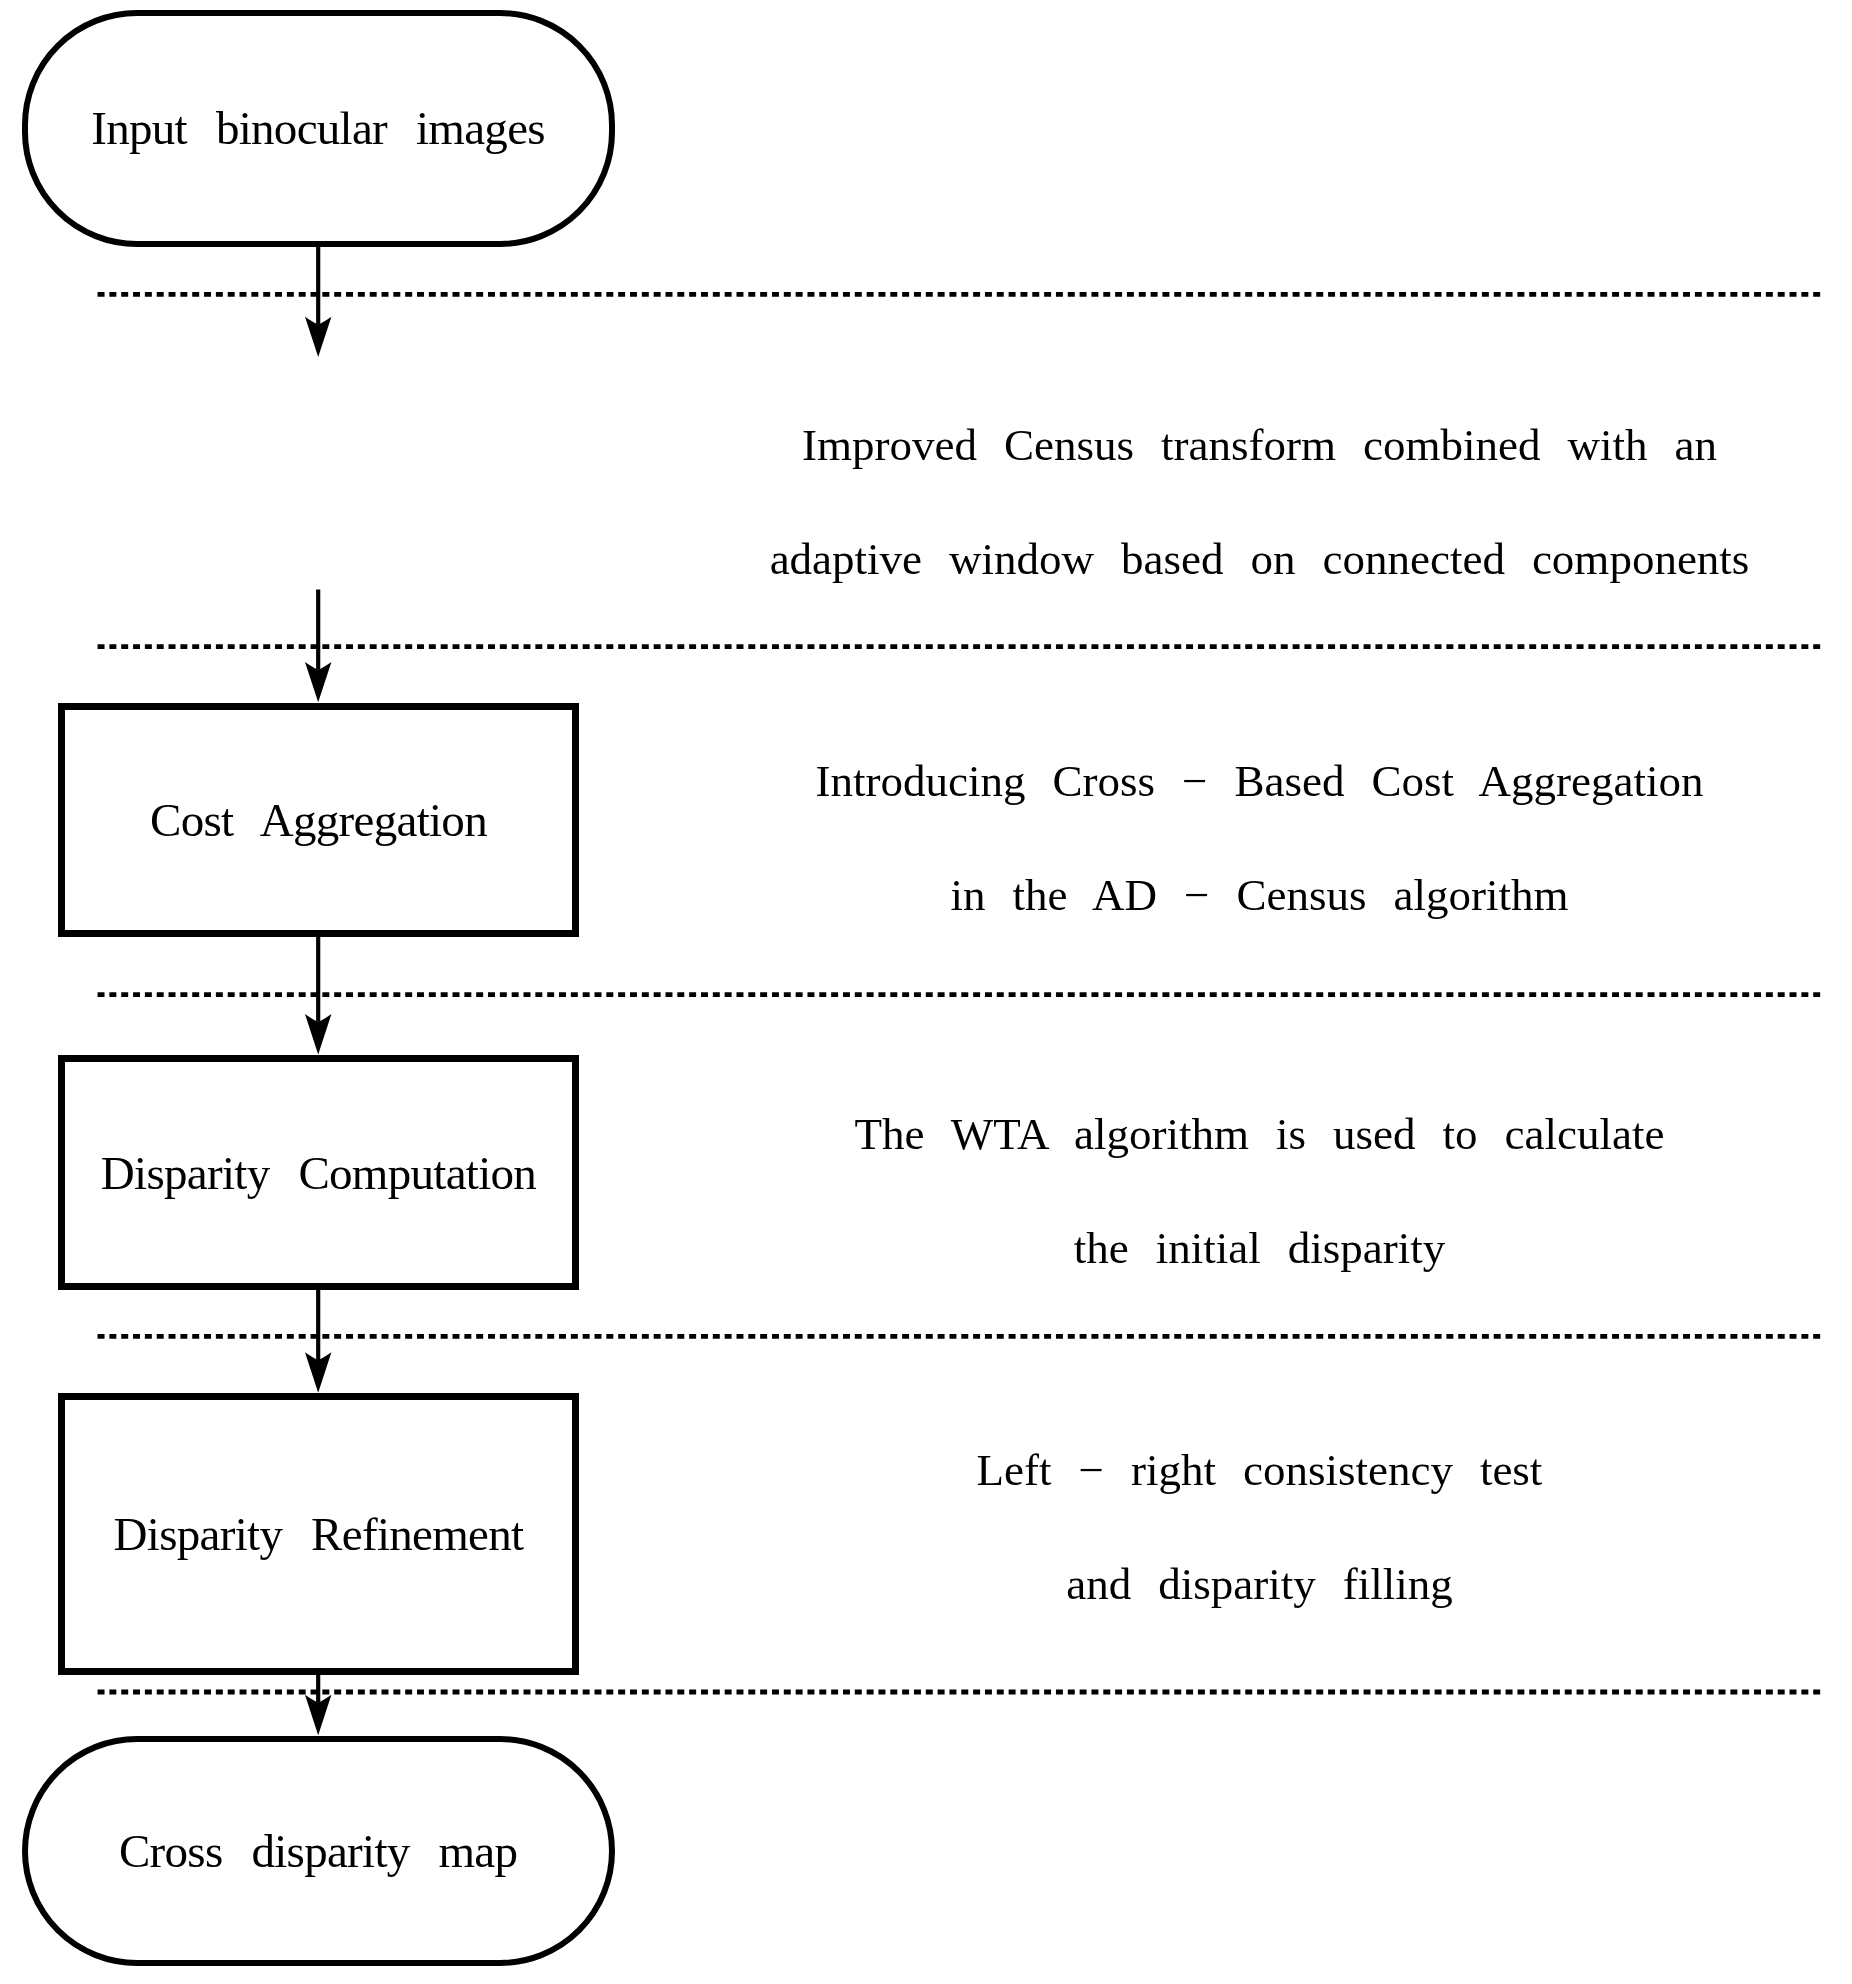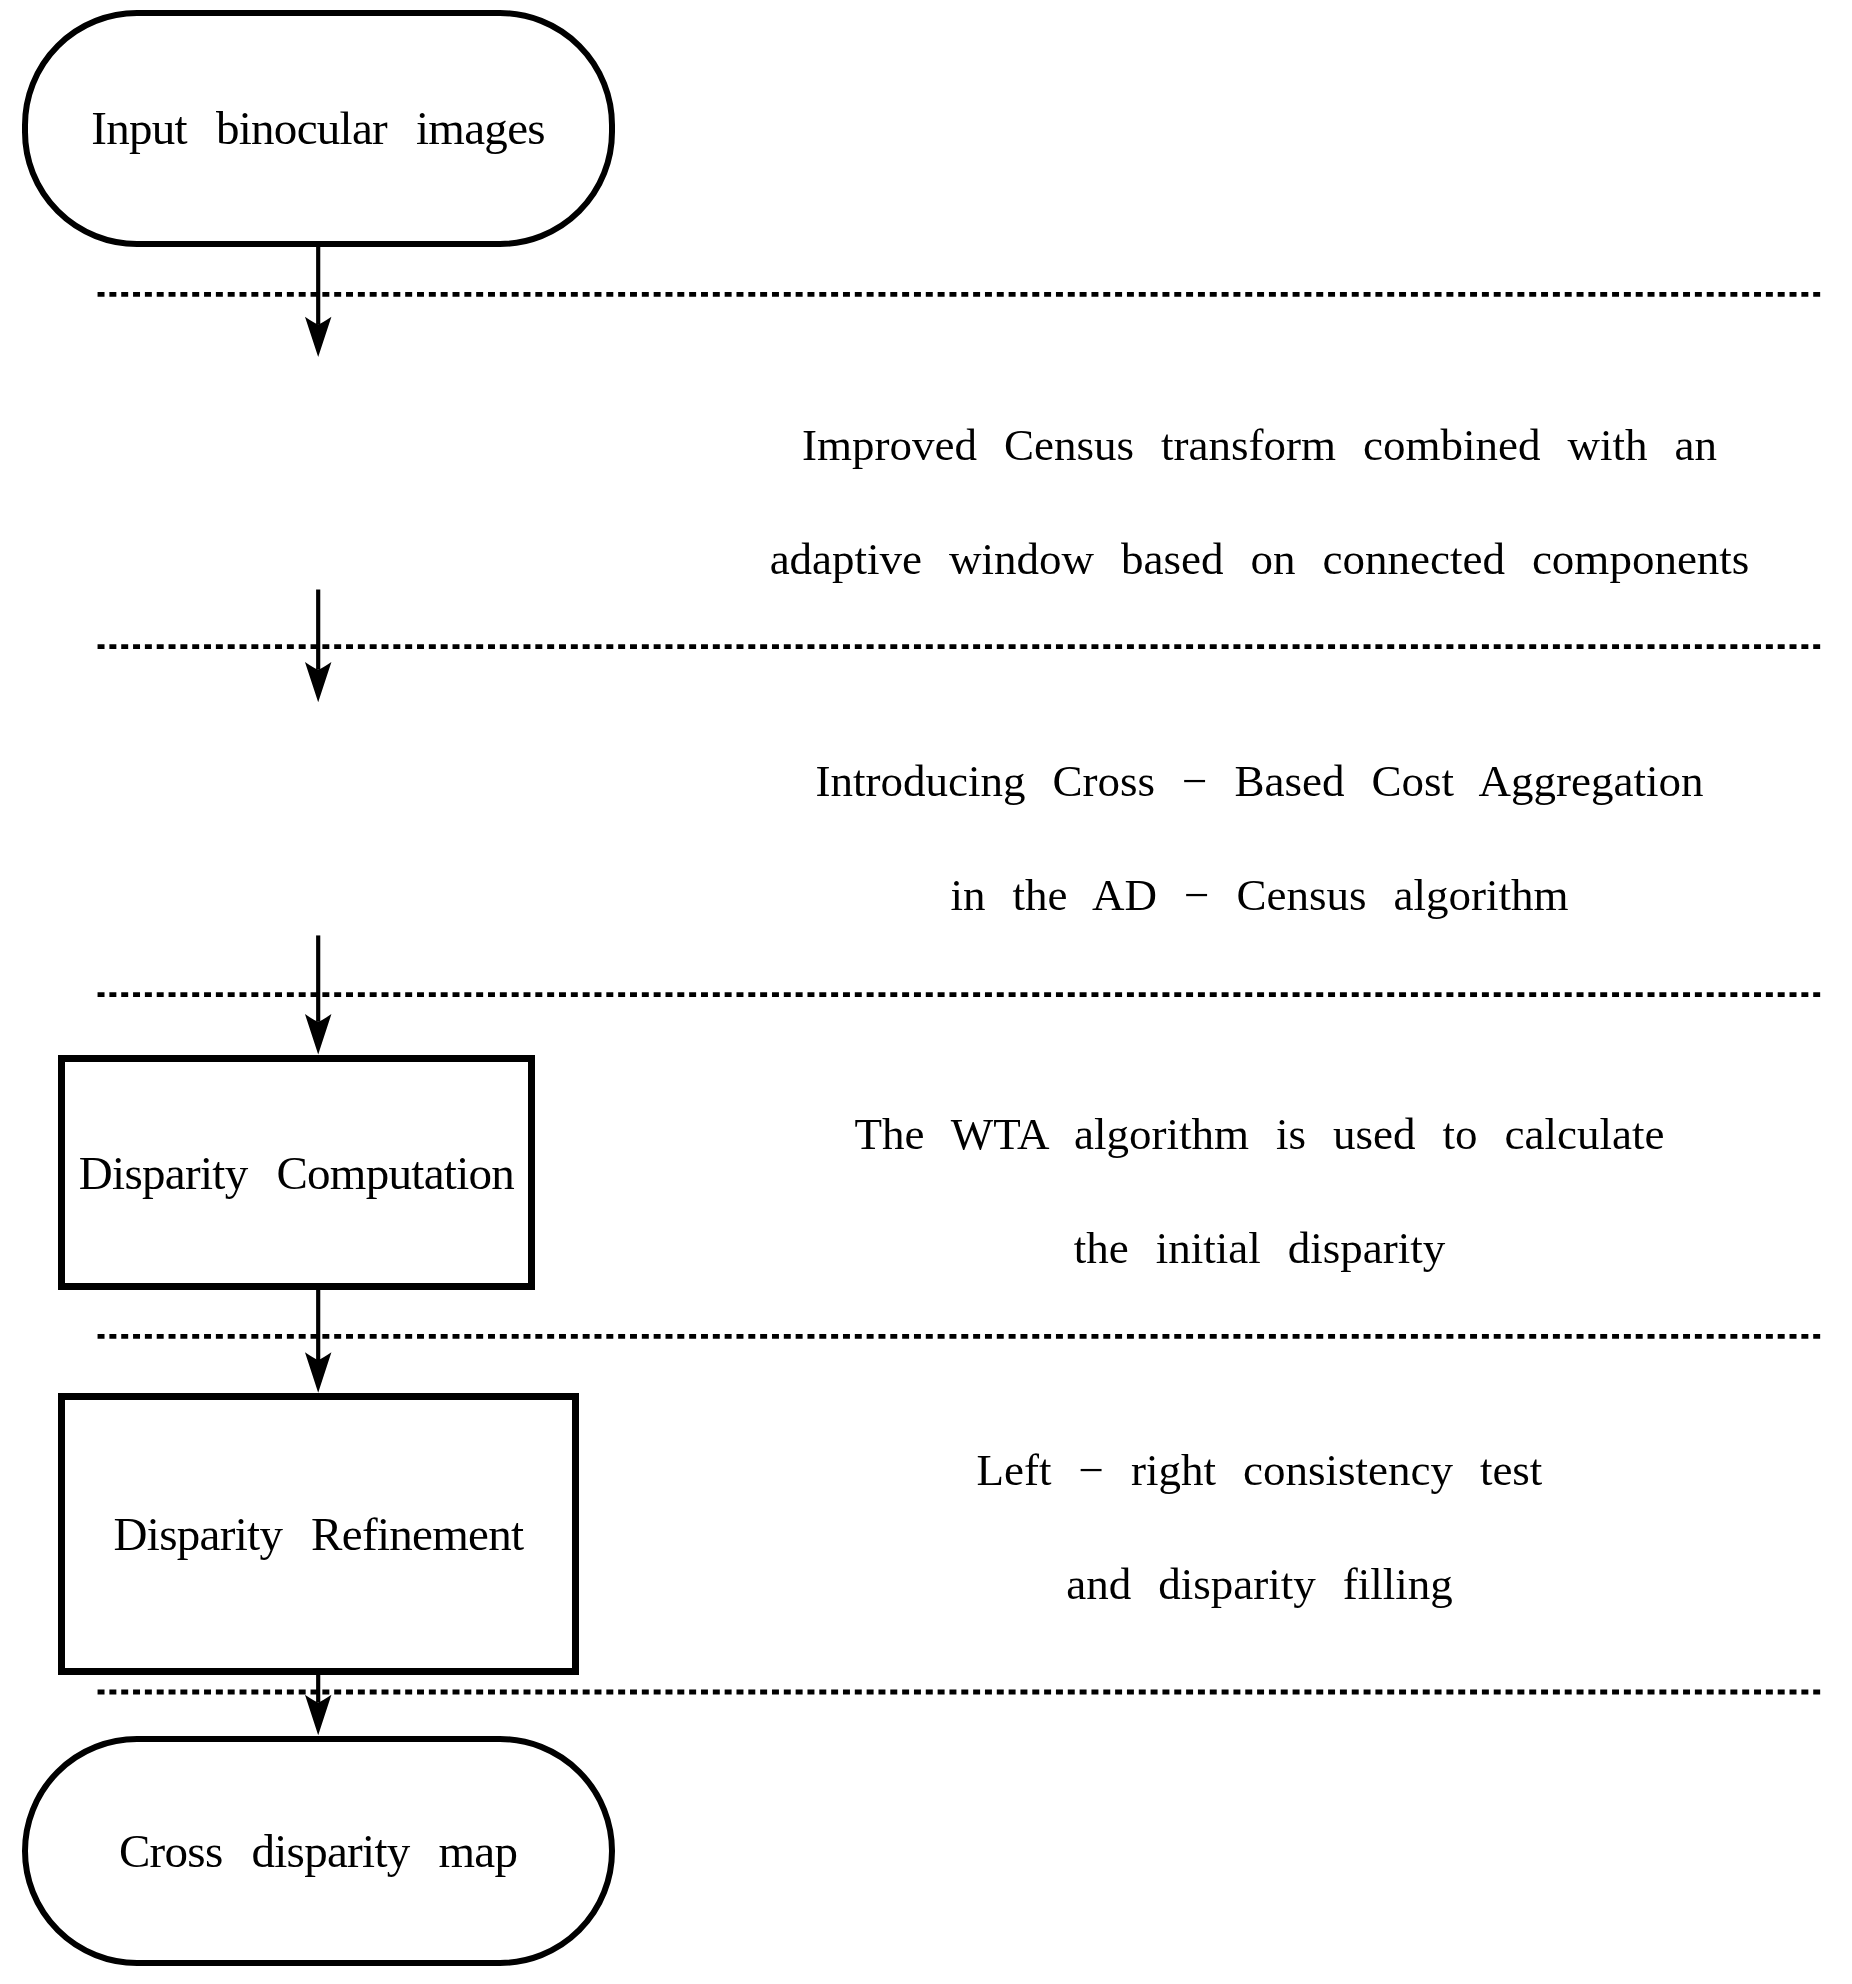--- a/index.html
+++ b/index.html
@@ -43,21 +43,21 @@
   .node-label {
     font-size: 47px;
     letter-spacing: -0.7px;
     word-spacing: 0.38em;
     white-space: nowrap;
     text-align: center;
   }
   #node-input              { left: 21.6px; top: 9.7px;   width: 593px; height: 237px; }
   #node-cost-calculation   { left: 58px; top: 357px;  width: 521px; height: 234px; }
   #node-cost-aggregation   { left: 58px; top: 703px; width: 521px; height: 234px; }
-  #node-disparity-computation { left: 58px; top: 1055px; width: 477px; height: 235px; }
+  #node-disparity-computation { left: 58px; top: 1055px; width: 521px; height: 235px; }
   #node-disparity-refinement  { left: 58px; top: 1393px; width: 521px; height: 282px; }
   #node-output             { left: 21.6px; top: 1736px; width: 593px; height: 230px; }
 
   .annotation {
     position: absolute;
     left: 654px;
     width: 1211px;
     text-align: center;
     font-size: 45px;
     line-height: 114px;
@@ -106,20 +106,23 @@
       <line class="connector-line" x1="457" y1="2336" x2="457" y2="2446"></line>
       <path class="arrow-head" d="M457,2493 L438,2435 Q451,2444 457,2446 Q463,2444 476,2435 Z"></path>
     </g>
   </svg>
 
   <div class="node terminator" id="node-input">
     <span class="node-label">Input binocular images</span>
   </div>
 
 
+  <div class="node process" id="node-cost-aggregation">
+    <span class="node-label">Cost Aggregation</span>
+  </div>
 
   <div class="node process" id="node-disparity-computation">
     <span class="node-label">Disparity Computation</span>
   </div>
 
   <div class="node process" id="node-disparity-refinement">
     <span class="node-label">Disparity Refinement</span>
   </div>
 
   <div class="node terminator" id="node-output">

